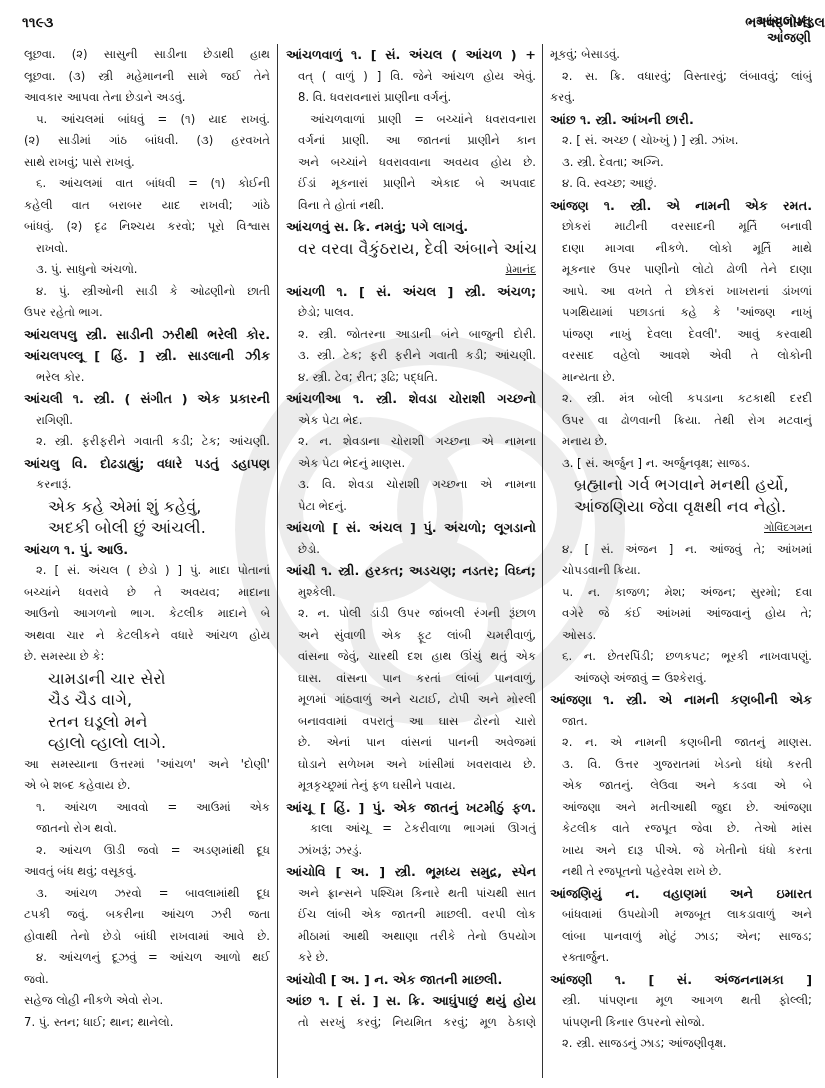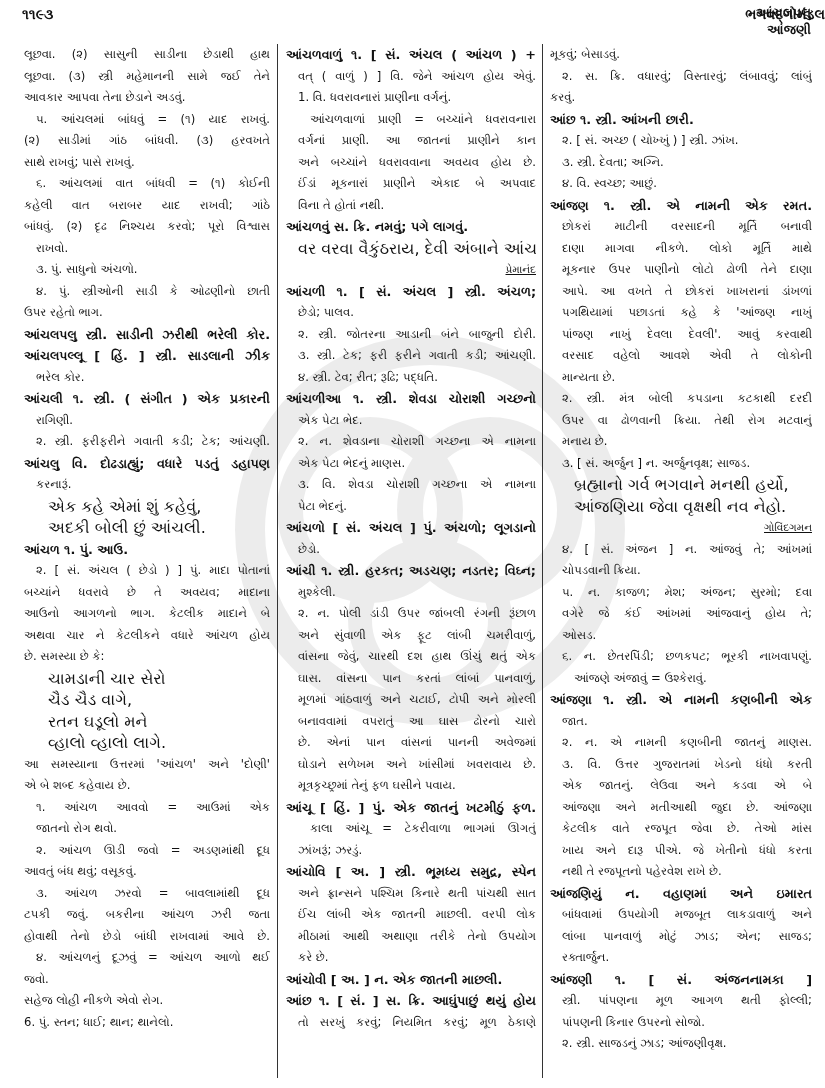--- a/index.html
+++ b/index.html
@@ -1,19 +1,19 @@
 <!DOCTYPE html>
 <html><head>
 <meta charset="utf-8">
 <style>
   html, body { margin:0; padding:0; background:#fff; }
   body { width:825px; height:1088px; position:relative; overflow:hidden; color:#111;
          font-family:"DejaVu Sans", sans-serif; }
   .watermark { position:absolute; left:230px; top:330px; width:400px; height:400px; pointer-events:none; opacity:0.07; }
-  .header { position:absolute; top:0; left:0; width:825px; height:44px; }
+  .header { position:absolute; top:8px; left:0; width:825px; height:44px; }
   .pg { position:absolute; left:22px; top:6px; font-size:14px; font-weight:bold; }
   .title { position:absolute; left:0; width:825px; top:6px; text-align:right; font-size:14px; font-weight:bold; }
   .guide { position:absolute; right:14px; top:4px; text-align:right; font-size:13px; font-weight:bold; line-height:17px; }
   .col { position:absolute; top:44px; bottom:10px; font-size:11.6px; line-height:21.5px; }
   .c1 { left:24px; width:246px; }
   .c2 { left:286px; width:250px; }
   .c3 { left:550px; width:262px; }
   .sep { position:absolute; top:44px; bottom:10px; width:1px; background:#333; }
   .s1 { left:277px; } .s2 { left:542px; }
   .ln { white-space:nowrap; overflow:hidden; text-align:justify; text-align-last:justify; }
@@ -86,26 +86,26 @@
     <div class="ln ind">૧. આંચળ આવવો = આઉમાં એક</div>
     <div class="ln last ind">જાતનો રોગ થવો.</div>
     <div class="ln ind">૨. આંચળ ઊડી જવો = અડણમાંથી દૂધ</div>
     <div class="ln last">આવતું બંધ થવું; વસૂકવું.</div>
     <div class="ln ind">૩. આંચળ ઝરવો = બાવલામાંથી દૂધ</div>
     <div class="ln ">ટપકી જવું. બકરીના આંચળ ઝરી જતા</div>
     <div class="ln ">હોવાથી તેનો છેડો બાંધી રાખવામાં આવે છે.</div>
     <div class="ln ind">૪. આંચળનું દૂઝવું = આંચળ આળો થઈ</div>
     <div class="ln last">જવો.</div>
     <div class="ln last">સહેજ લોહી નીકળે એવો રોગ.</div>
-    <div class="ln last">6. પું. સ્તન; ધાઈ; થાન; થાનેલો.</div>
+    <div class="ln last">7. પું. સ્તન; ધાઈ; થાન; થાનેલો.</div>
   </div>
 <div class="col c2">
     <div class="ln hw"><span class="head">આંચળવાળું</span> ૧. [ સં. અંચલ ( આંચળ ) +</div>
     <div class="ln ind">વત્ ( વાળું ) ] વિ. જેને આંચળ હોય એવું.</div>
-    <div class="ln last ind">1. વિ. ધવરાવનારાં પ્રાણીના વર્ગનું.</div>
+    <div class="ln last ind">8. વિ. ધવરાવનારાં પ્રાણીના વર્ગનું.</div>
     <div class="ln ind2">આંચળવાળાં પ્રાણી = બચ્ચાંને ધવરાવનારા</div>
     <div class="ln ind">વર્ગનાં પ્રાણી. આ જાતનાં પ્રાણીને કાન</div>
     <div class="ln ind">અને બચ્ચાંને ધવરાવવાના અવયવ હોય છે.</div>
     <div class="ln ind">ઈંડાં મૂકનારાં પ્રાણીને એકાદ બે અપવાદ</div>
     <div class="ln last ind">વિના તે હોતાં નથી.</div>
     <div class="ln hw last"><span class="head">આંચળવું</span> સ. ક્રિ. નમવું; પગે લાગવું.</div>
     <div class="ln verse ind">વર વરવા વૈકુંઠરાય, દેવી અંબાને આંચળી.</div>
     <div class="ln author">પ્રેમાનંદ</div>
     <div class="ln hw"><span class="head">આંચળી</span> ૧. [ સં. અંચલ ] સ્ત્રી. અંચળ;</div>
     <div class="ln last ind">છેડો; પાલવ.</div>

